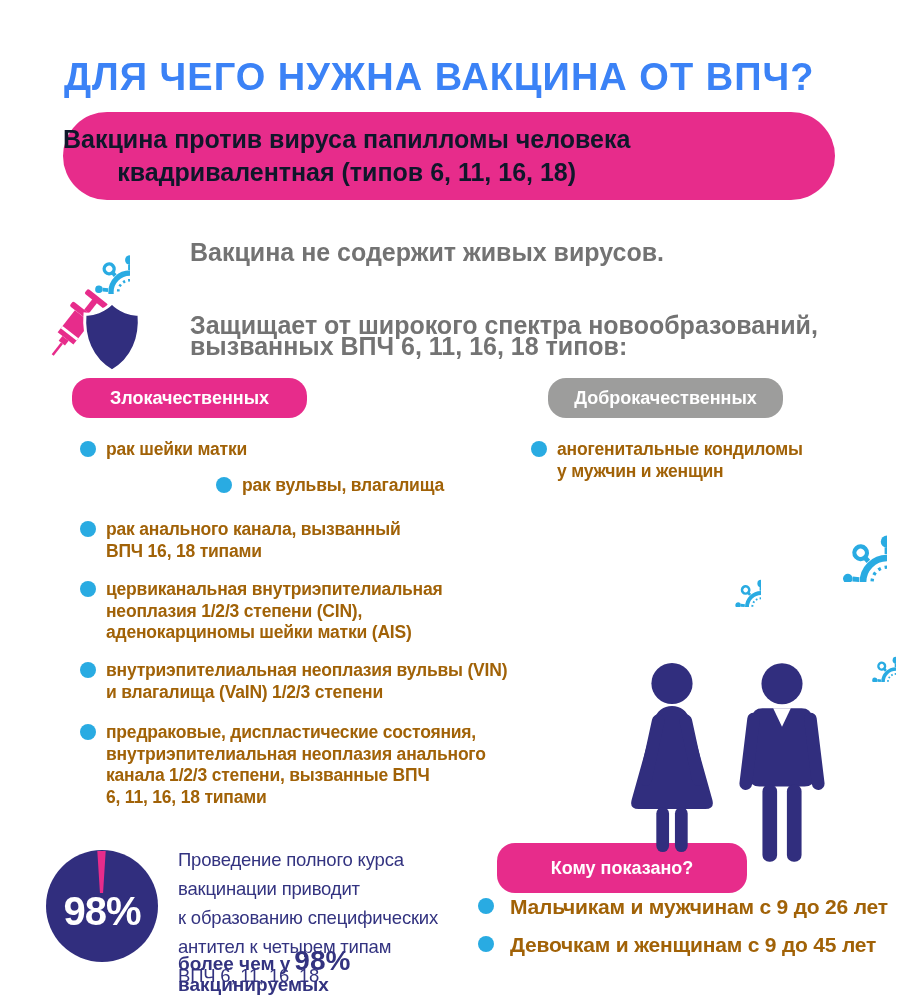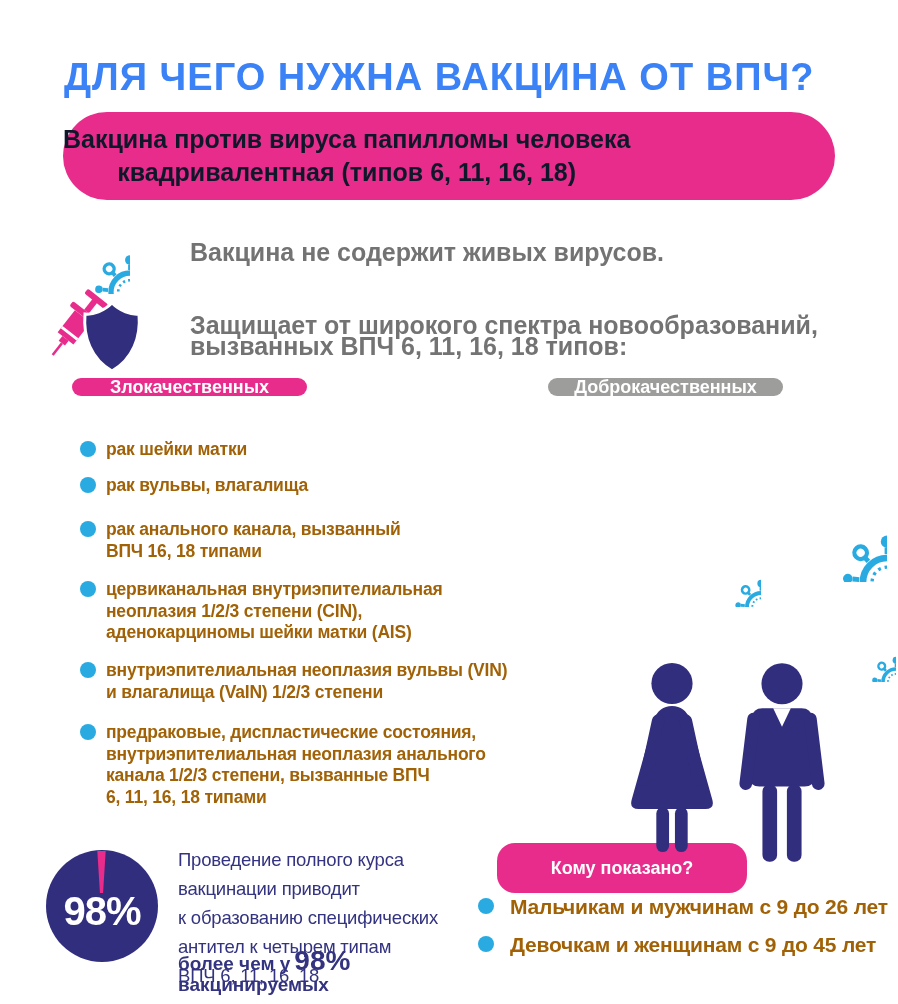--- a/index.html
+++ b/index.html
@@ -18,37 +18,37 @@
     left:63px;top:112px;width:772px;height:88px;background:#E72C8B;border-radius:46px;
     display:flex;align-items:center;justify-content:flex-start;text-align:center;
     color:#0f172a;font-size:25px;font-weight:700;line-height:1.32;
   }
 
   .fact-text{font-size:25px;font-weight:700;line-height:21px;color:#737373;}
   .fact1{left:190px;top:242px;}
   .fact2{left:190px;top:315px;}
 
   .pill{
-    height:18px;border-radius:18px;color:#fff;font-size:18px;font-weight:700;
+    height:40px;border-radius:18px;color:#fff;font-size:18px;font-weight:700;
     display:flex;align-items:center;justify-content:center;
   }
   .pill-malignant{left:72px;top:378px;width:235px;background:#E72C8B;}
   .pill-benign{left:548px;top:378px;width:235px;background:#9D9D9C;}
   .pill-indication{left:497px;top:843px;width:250px;height:50px;background:#E72C8B;z-index:2;}
 
   .li{position:absolute;display:flex;align-items:flex-start;}
   .dot{
     width:16px;height:16px;border-radius:50%;background:#29ABE2;flex:0 0 16px;margin-top:2px;
   }
   .li-text{
     margin-left:10px;font-size:17.5px;font-weight:700;line-height:21.5px;
     letter-spacing:-0.2px;color:#a16207;white-space:pre-line;
   }
   .left-li{left:80px;width:500px;}
-  .li1{top:439px;} .li2{top:475px;} .li3{top:519px;} .li4{top:579px;} .li5{top:660px;} .li6{top:722px;}
+  .li1{top:439px;} .li2{top:475px;justify-content:center;} .li3{top:519px;} .li4{top:579px;} .li5{top:660px;} .li6{top:722px;}
   .right-li{left:531px;top:439px;width:340px;}
   .ind-li{left:478px;width:410px;}
   .ind1{top:896px;} .ind2{top:934px;}
   .ind-li .li-text{font-size:21px;line-height:22px;margin-left:16px;}
 
   .icon-virus-top{left:54px;top:214px;width:76px;height:80px;}
   .icon-syringe{left:46px;top:289px;width:106px;height:92px;}
 
   .deco-virus-large{left:791px;top:486px;width:96px;height:96px;}
   .deco-virus-a{left:705px;top:551px;width:56px;height:56px;}
@@ -185,20 +185,25 @@
 и влагалища (VaIN) 1/2/3 степени</span>
   </div>
   <div class="li left-li li6">
     <span class="dot"></span>
     <span class="li-text">предраковые, диспластические состояния,
 внутриэпителиальная неоплазия анального
 канала 1/2/3 степени, вызванные ВПЧ
 6, 11, 16, 18 типами</span>
   </div>
 
+  <div class="li right-li">
+    <span class="dot"></span>
+    <span class="li-text">аногенитальные кондиломы
+у мужчин и женщин</span>
+  </div>
 
   <svg class="abs deco-virus-large" viewBox="-50 -50 100 100">
       <use href="#sym-virus"></use>
     </svg>
   <svg class="abs deco-virus-a" viewBox="-50 -50 100 100">
       <use href="#sym-virus"></use>
     </svg>
   <svg class="abs deco-virus-b" viewBox="-50 -50 100 100">
       <use href="#sym-virus"></use>
     </svg>

